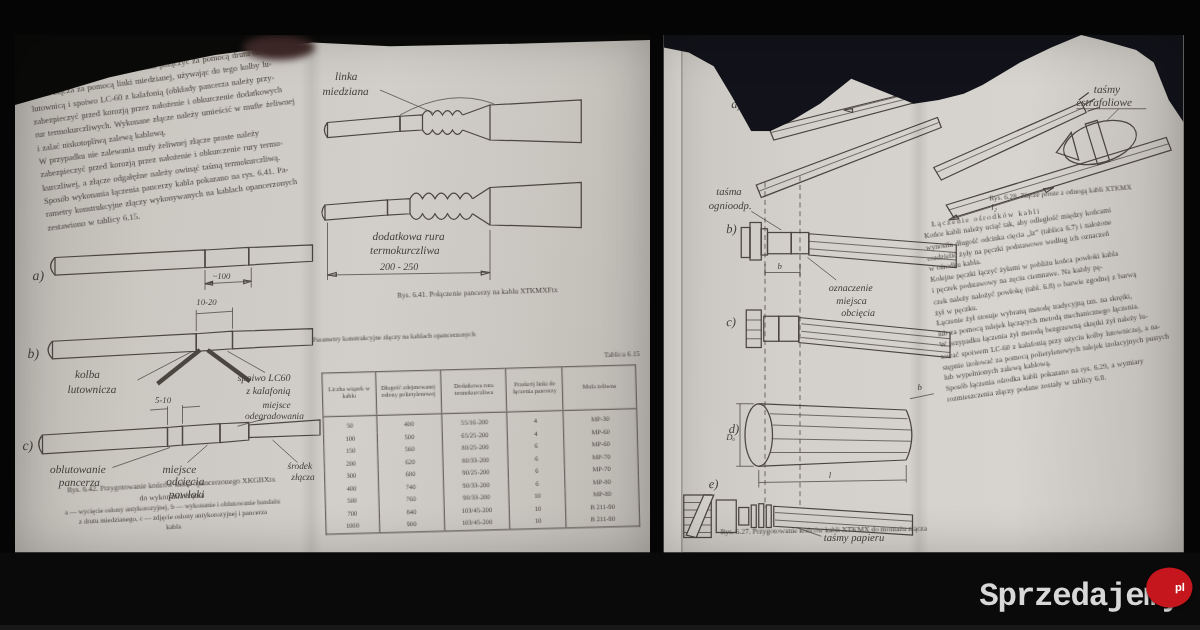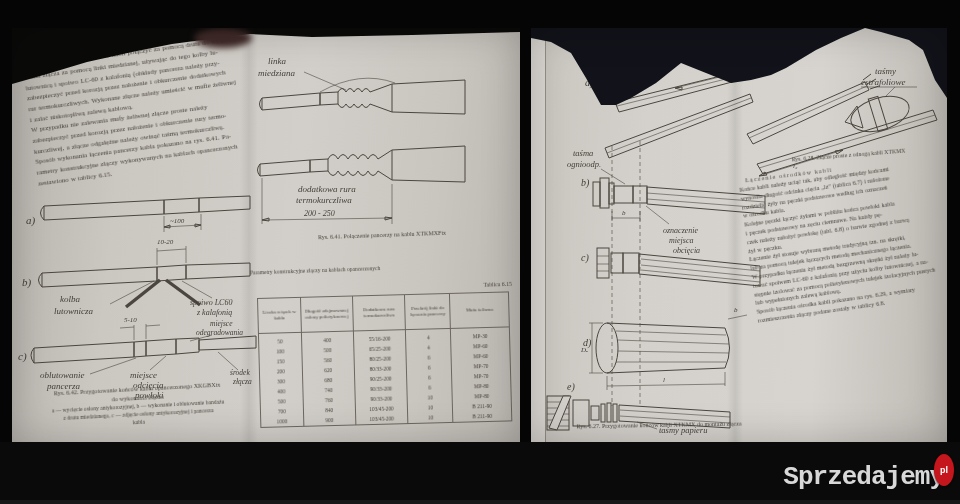--- a/index.html
+++ b/index.html
@@ -56,21 +56,21 @@
   .ddash{stroke:#6a655e;stroke-width:.8;fill:none;stroke-dasharray:4 3;}
 
   #bottombar{position:absolute;left:0;top:442px;width:960px;height:62px;background:#0a0a0a;}
   #bottombar .strip{position:absolute;left:0;bottom:0;width:100%;height:4px;background:#181818;}
   #wm{position:absolute;right:16px;bottom:12px;}
   #wm .brand{font-family:Liberation Mono, monospace;font-weight:bold;
     font-size:26px;color:#d8d8d8;letter-spacing:-1px;}
   #wm .pl{position:absolute;right:-10px;top:-8px;width:20px;height:32px;border-radius:50%;
     background:#c4161c;color:#fff;font-size:9px;font-weight:bold;display:flex;align-items:center;
     justify-content:center;font-family:"Liberation Sans","DejaVu Sans",sans-serif;
-    box-shadow:0 1px 2px rgba(0,0,0,.6);}
+    box-shadow:0 1px 2px rgba(0,0,0,.6);padding-left:17px;}
 </style>
 </head>
 <body>
 
 <div id="stage">
 
   <div class="photo" id="photo-left">
 
     <div id="lp-text" class="booktext">
         <div>między złącza kabla i uszczelnieniem i przygotowaniem kabli należy</div>

